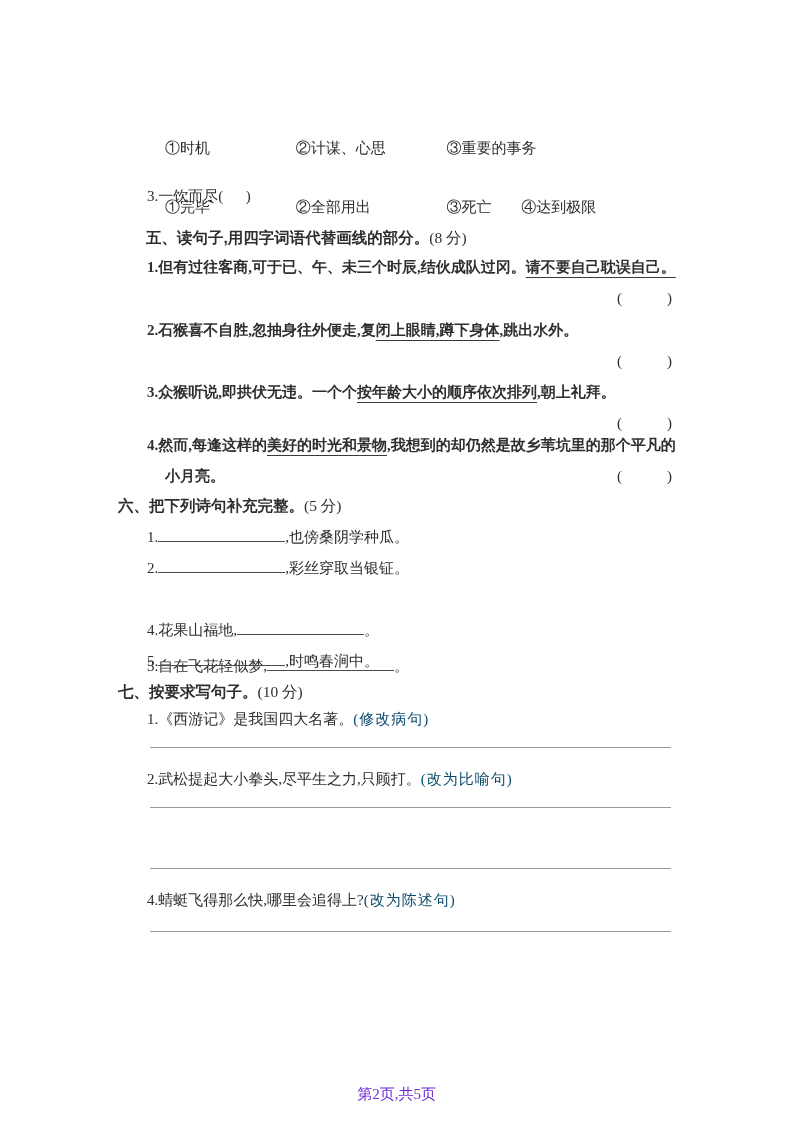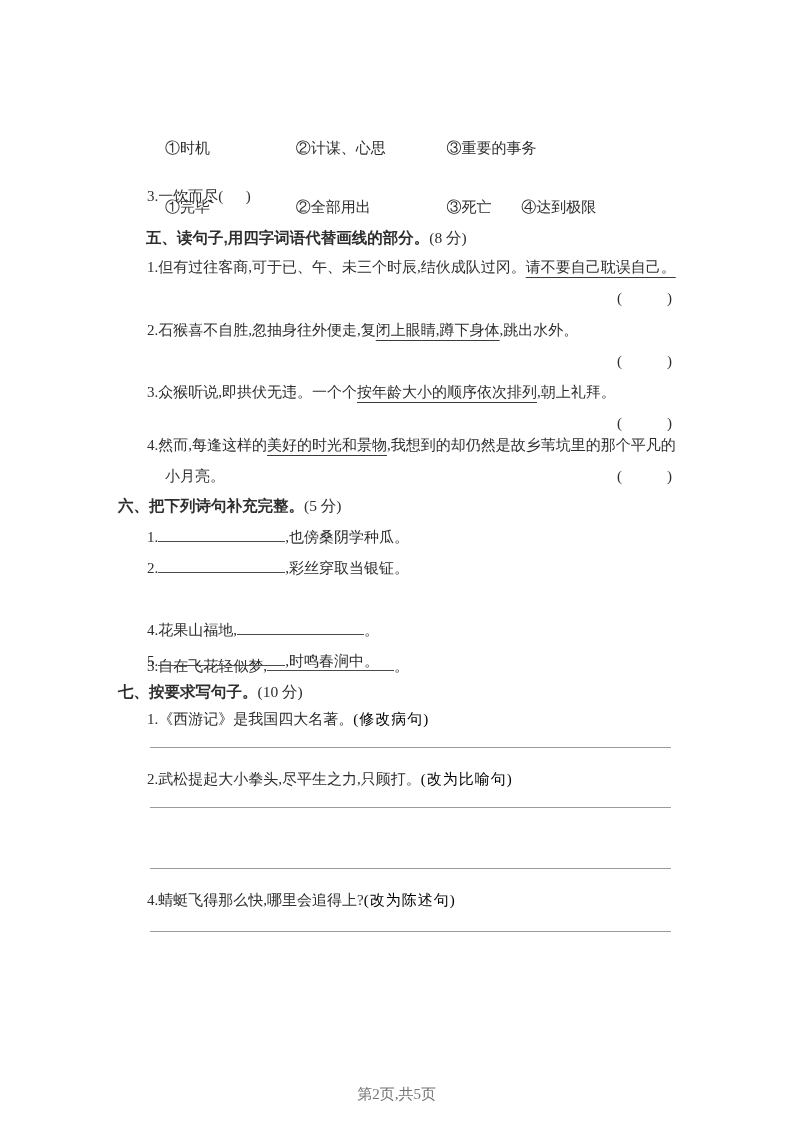--- a/index.html
+++ b/index.html
@@ -53,21 +53,21 @@
     font-family:"Liberation Serif","DejaVu Serif",serif;
     font-weight:400;
   }
 
   
   .q5 {
     left:29px; width:529px; height:62px;
     line-height:31px;
   }
   .q5 .qtext {
-    display:block; padding-left:18px; text-indent:-18px;
+    display:block; padding-left:18px; text-indent:-18px;font-weight:bold;
   }
   .q5 u {
     text-decoration:underline;
     text-decoration-color:#3a3a3a;
     text-decoration-thickness:1px;
     text-underline-offset:5px;
   }
   .q5 .paren {
     position:absolute; right:4px; bottom:0;
     line-height:31px; white-space:pre;
@@ -76,30 +76,30 @@
   
   .q6 { left:29px; line-height:31px; white-space:nowrap; }
   .blank {
     display:inline-block; width:127px; height:14px;
     border-bottom:1px solid #4a4a4a;
     vertical-align:baseline;
   }
 
   
   .q7 { left:29px; line-height:31px; white-space:nowrap; }
-  .hint { color:#000000; letter-spacing:1px; }
+  .hint { color:#0c4a6e; letter-spacing:1px; }
 
   .answer-line {
     left:32px; width:521px; height:0;
     border-top:1px solid #9a9a9a;
   }
 
   .footer {
     position:absolute; left:0; top:1084px; width:793px;
-    text-align:center; font-size:15px; line-height:20px; color:#737373;
+    text-align:center; font-size:15px; line-height:20px; color:#6d28d9;
   }
 </style>
 </head>
 <body>
 
 <div class="page">
   <div class="content">
 
     <div class="abs line choices" style="top:133px;">
       <span class="choice w1">①时机</span>

